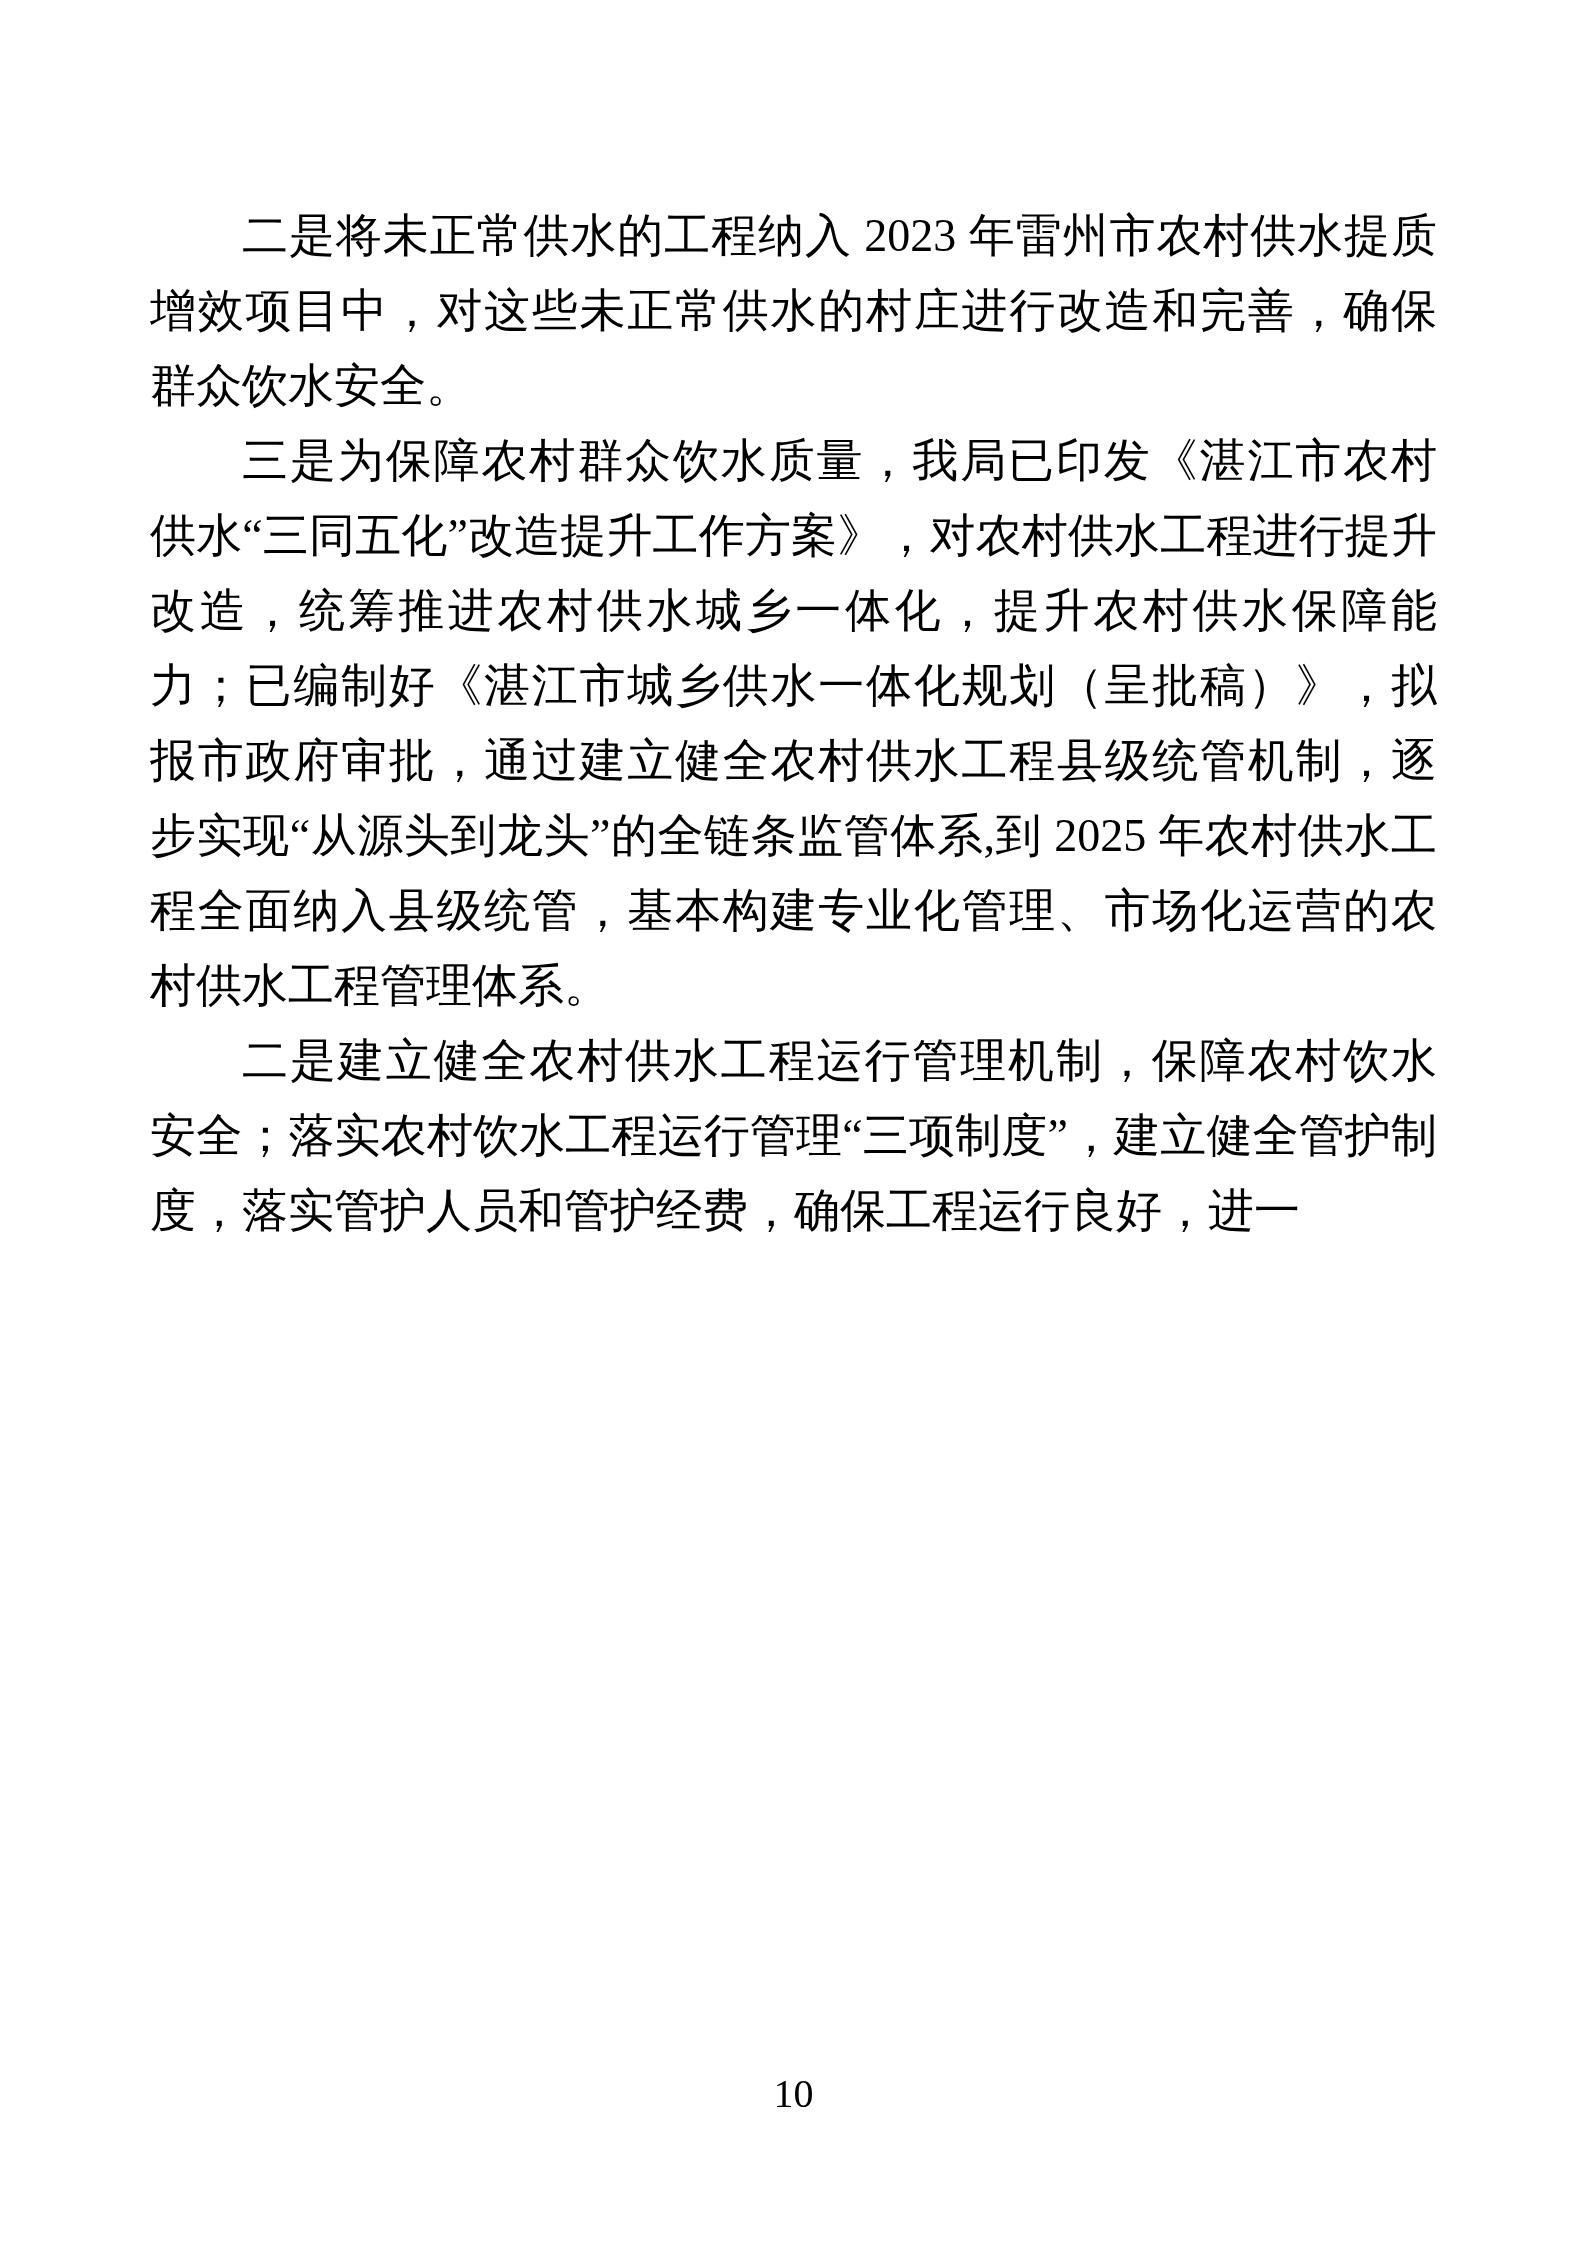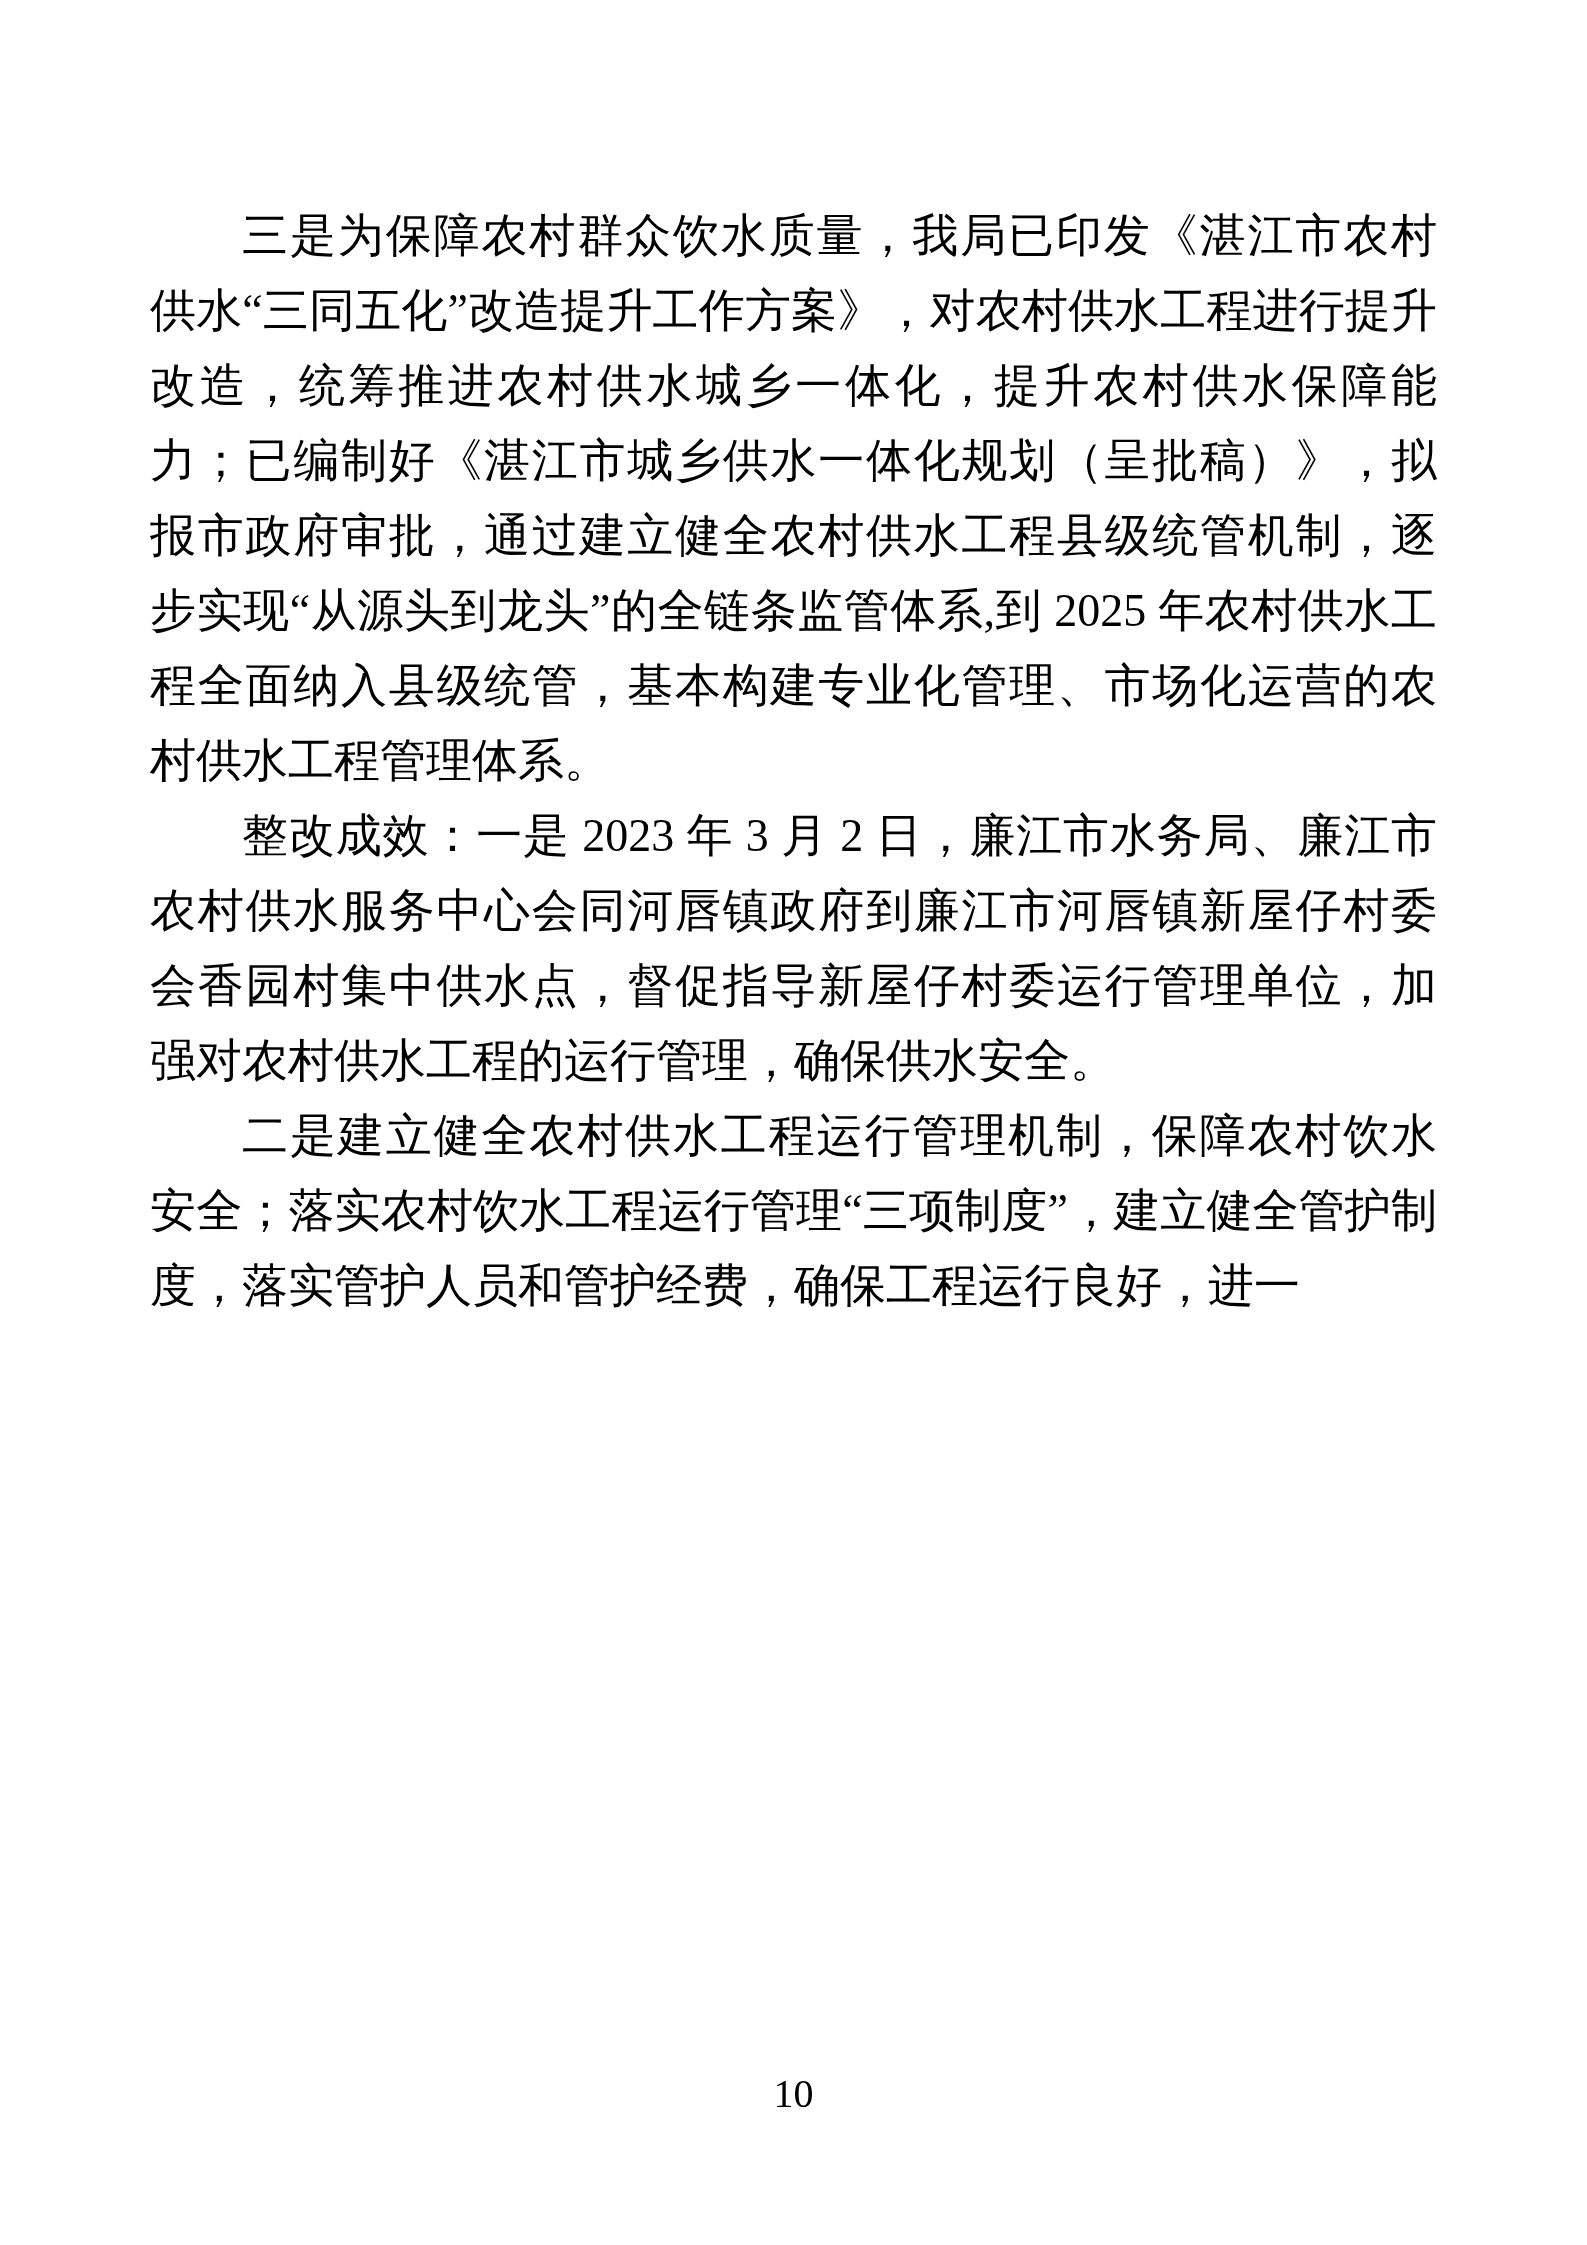--- a/index.html
+++ b/index.html
@@ -51,19 +51,19 @@
     font-size: 40px;
     line-height: 44px;
     color: #000000;
   }
 </style>
 </head>
 <body>
 
 <div class="page">
   <div class="text-block">
+    <p class="para indent">二是将未正常供水的工程纳入 2023 年雷州市农村供水提质增效项目中，对这些未正常供水的村庄进行改造和完善，确保群众饮水安全。</p>
     <p class="para indent">三是为保障农村群众饮水质量，我局已印发《湛江市农村供水“三同五化”改造提升工作方案》，对农村供水工程进行提升改造，统筹推进农村供水城乡一体化，提升农村供水保障能力；已编制好《湛江市城乡供水一体化规划（呈批稿）》，拟报市政府审批，通过建立健全农村供水工程县级统管机制，逐步实现“从源头到龙头”的全链条监管体系,到 2025 年农村供水工程全面纳入县级统管，基本构建专业化管理、市场化运营的农村供水工程管理体系。</p>
-    <p class="para indent">整改成效：一是 2023 年 3 月 2 日，廉江市水务局、廉江市农村供水服务中心会同河唇镇政府到廉江市河唇镇新屋仔村委会香园村集中供水点，督促指导新屋仔村委运行管理单位，加强对农村供水工程的运行管理，确保供水安全。</p>
     <p class="para indent">二是建立健全农村供水工程运行管理机制，保障农村饮水安全；落实农村饮水工程运行管理“三项制度”，建立健全管护制度，落实管护人员和管护经费，确保工程运行良好，进一</p>
   </div>
 
   <div class="page-footer">10</div>
 </div>
 
 </body></html>

